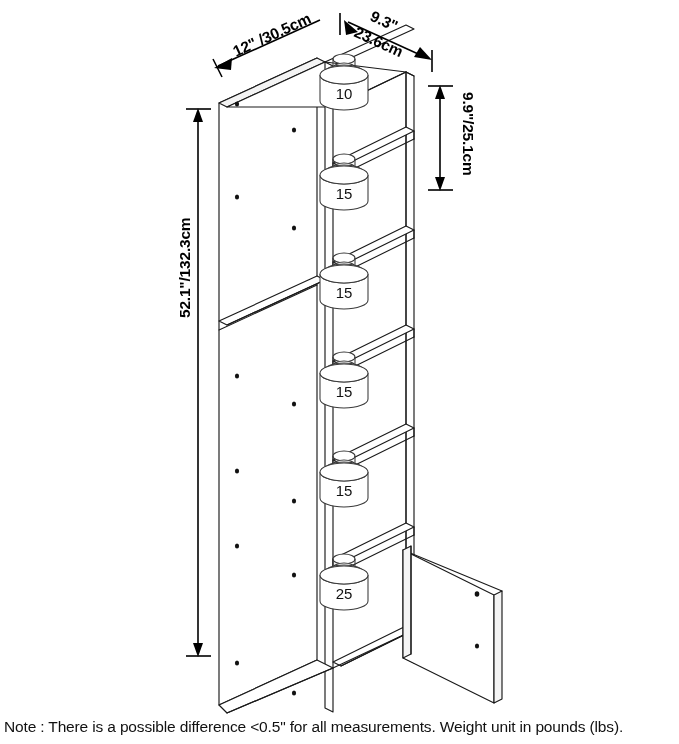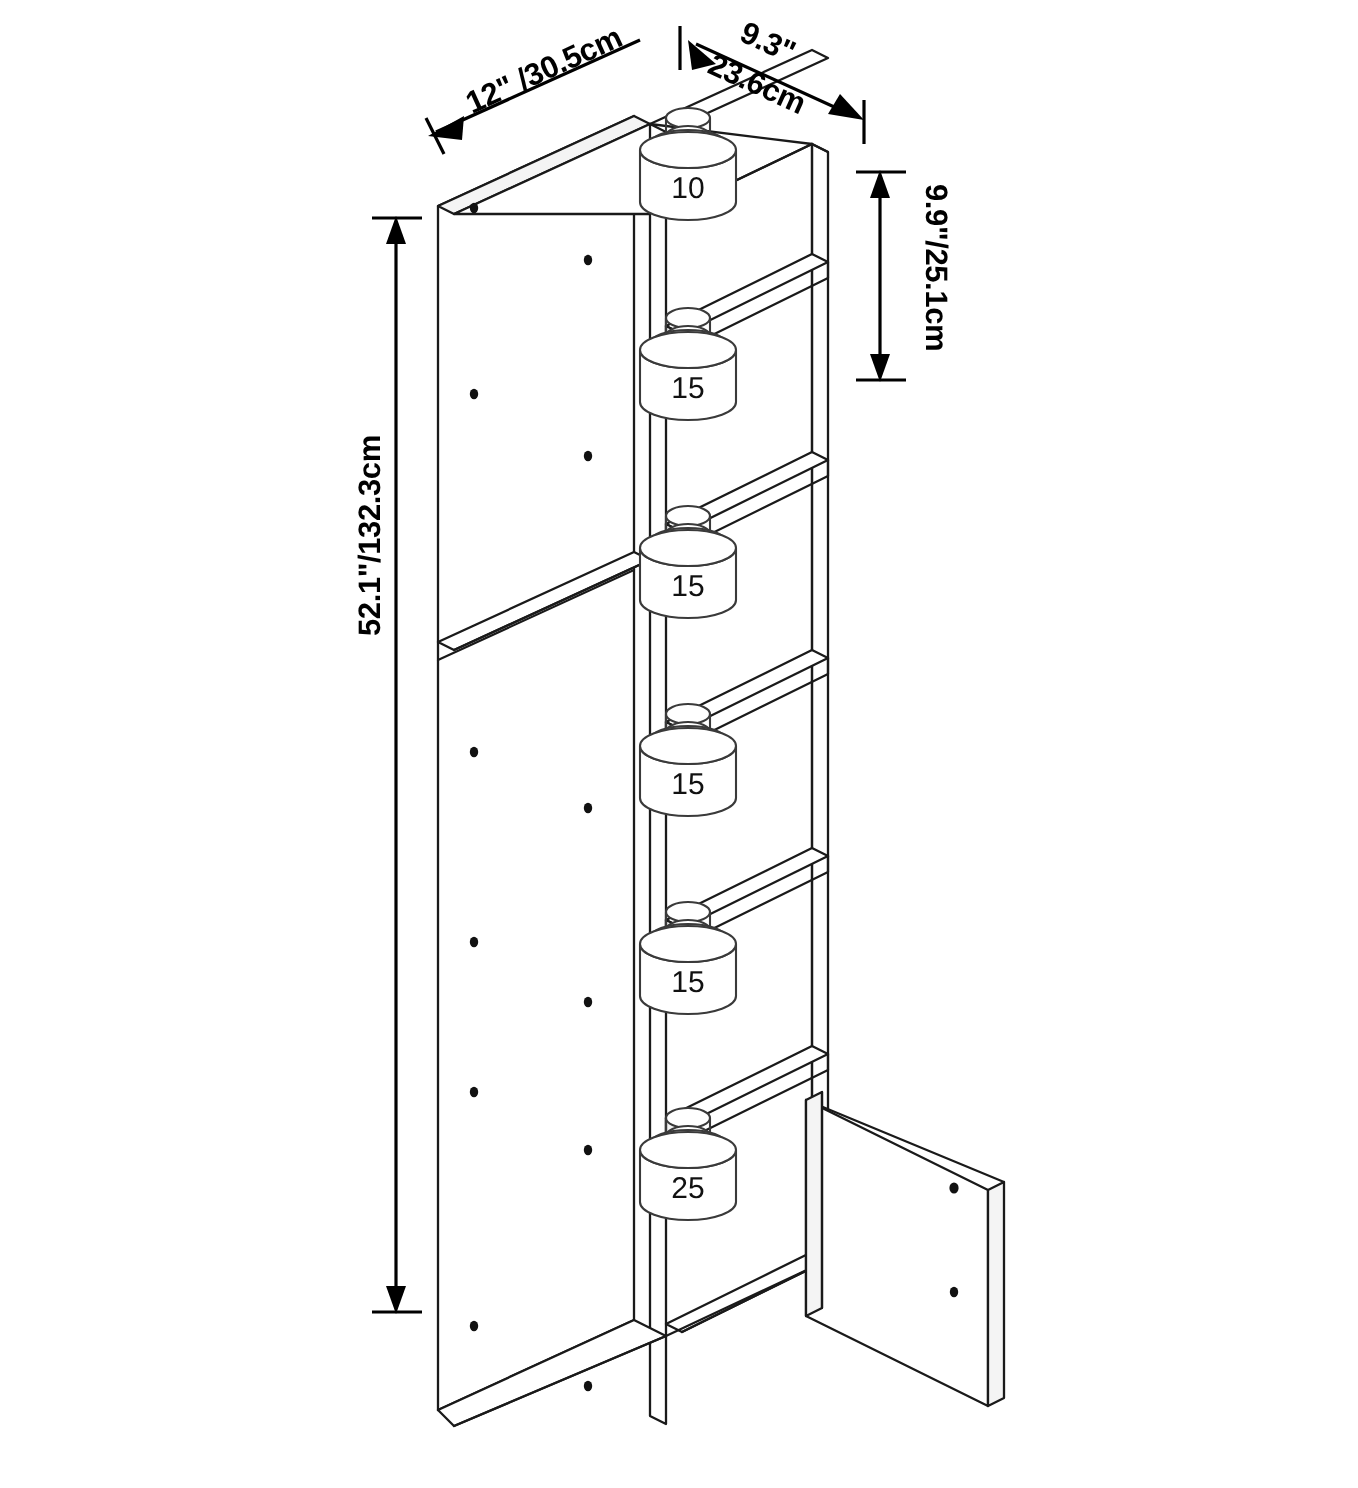--- a/index.html
+++ b/index.html
@@ -292,14 +292,15 @@
       <line class="dim-line" x1="198" y1="116" x2="198" y2="649"></line>
       <polygon class="dim-arrow" points="198,108 193,122 203,122"></polygon>
       <polygon class="dim-arrow" points="198,657 193,643 203,643"></polygon>
       <line class="dim-tick" x1="186" y1="109" x2="211" y2="109"></line>
       <line class="dim-tick" x1="186" y1="656" x2="211" y2="656"></line>
       <text class="dim-text" transform="translate(190,318) rotate(-90)">52.1"/132.3cm</text>
     </g>
 
   </svg>
 
+  <div class="note-text">Note : There is a possible difference &lt;0.5" for all measurements. Weight unit in pounds (lbs).</div>
 
 </div>
 
 </body></html>

